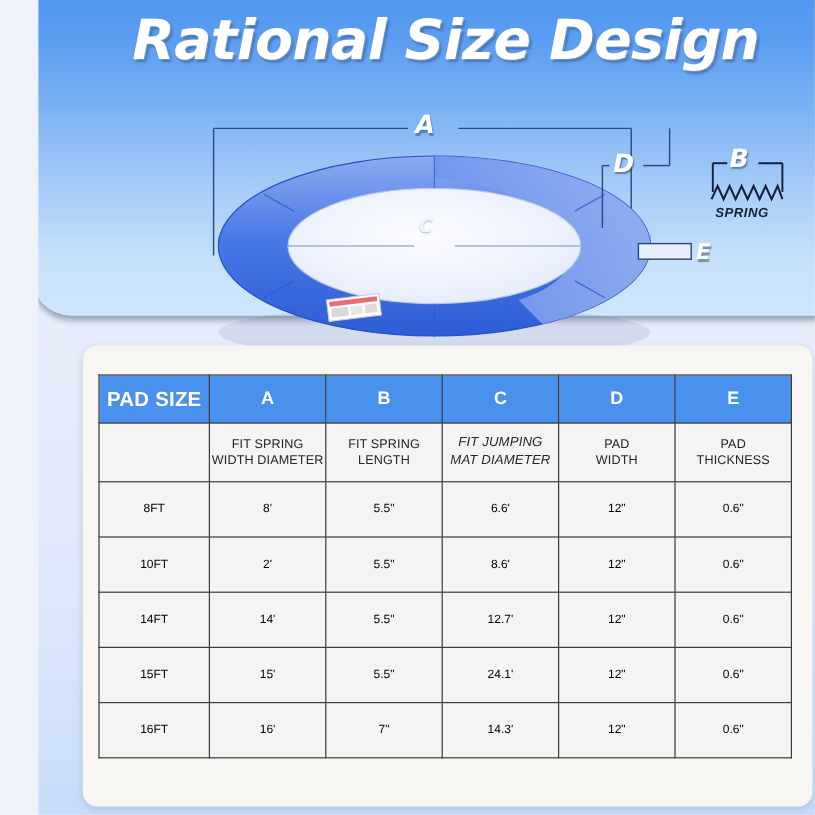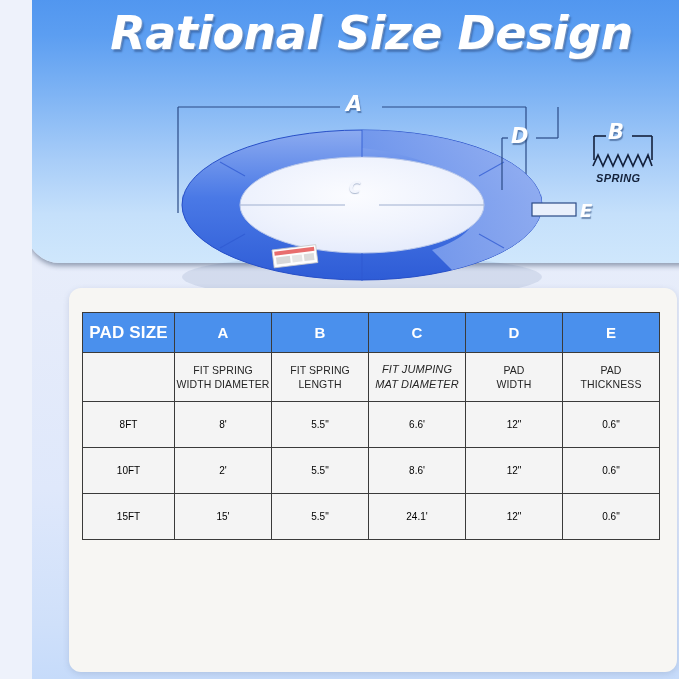--- a/index.html
+++ b/index.html
@@ -242,24 +242,40 @@
           </tr>
           <tr>
             <td>10FT</td>
             <td>2'</td>
             <td>5.5"</td>
             <td>8.6'</td>
             <td>12"</td>
             <td>0.6"</td>
           </tr>
           <tr>
+            <td>14FT</td>
+            <td>14'</td>
+            <td>5.5"</td>
+            <td>12.7'</td>
+            <td>12"</td>
+            <td>0.6"</td>
+          </tr>
+          <tr>
             <td>15FT</td>
             <td>15'</td>
             <td>5.5"</td>
             <td>24.1'</td>
+            <td>12"</td>
+            <td>0.6"</td>
+          </tr>
+          <tr>
+            <td>16FT</td>
+            <td>16'</td>
+            <td>7"</td>
+            <td>14.3'</td>
             <td>12"</td>
             <td>0.6"</td>
           </tr>
         </tbody>
     </table>
   </div>
 
 </div>
 
 </body></html>

